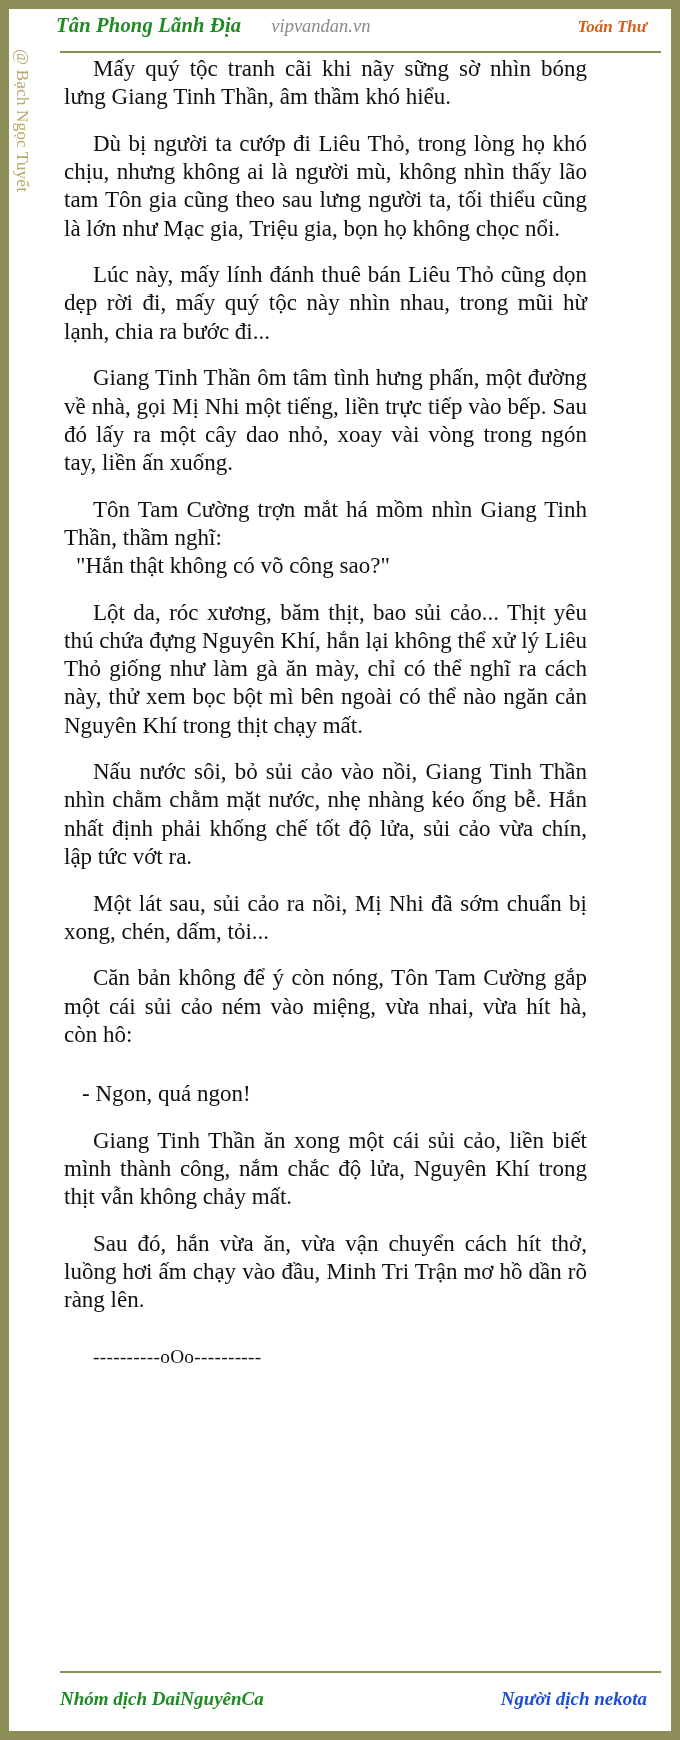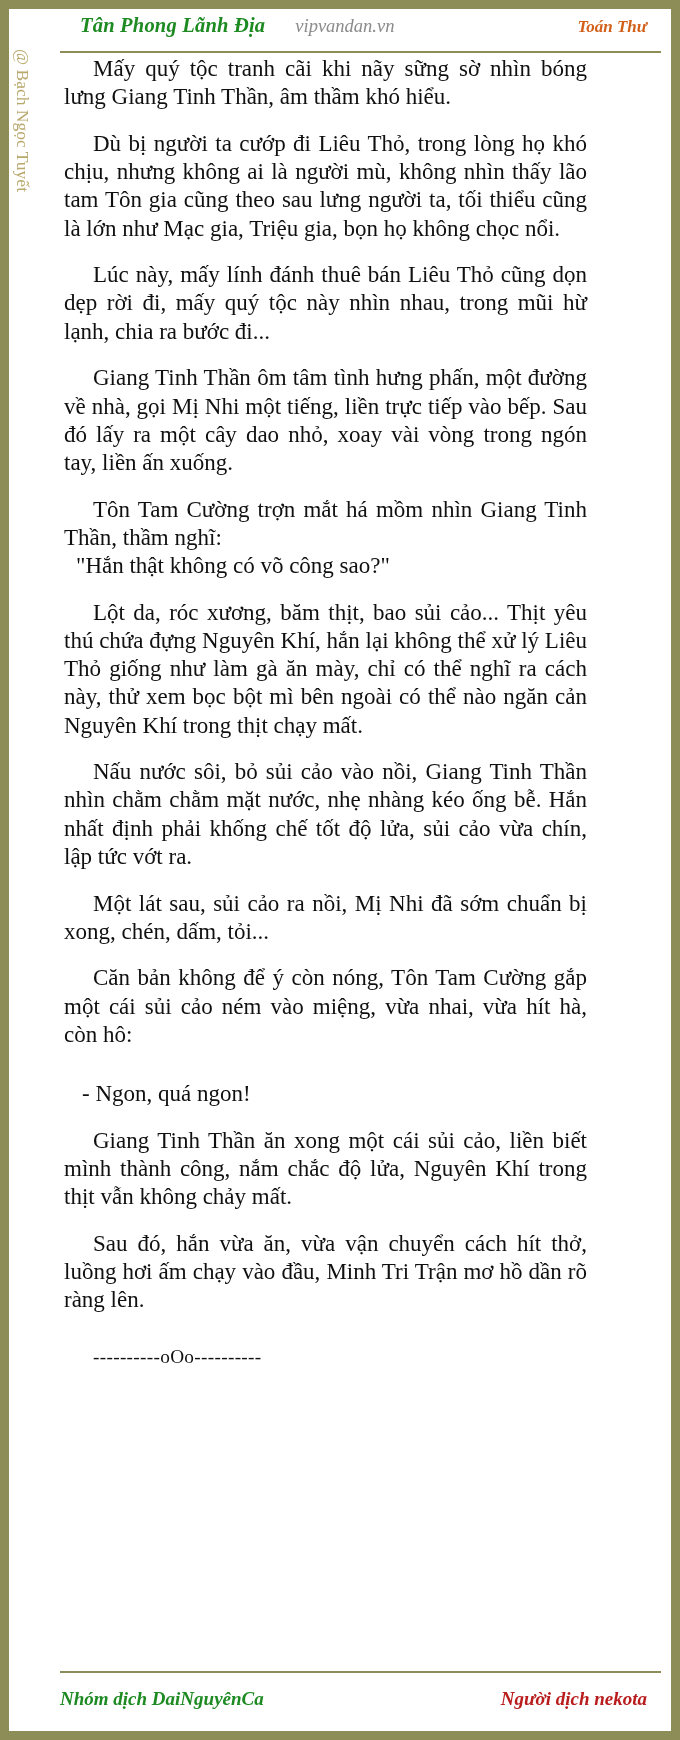--- a/index.html
+++ b/index.html
@@ -46,21 +46,20 @@
     display: flex;
     align-items: baseline;
   }
   .hdr-title {
     font-style: italic;
     font-weight: bold;
     font-size: 20.5px;
     color: #1d8a22;
     letter-spacing: 0.2px;
     white-space: nowrap;
-    margin-left: 24px;
   }
   .hdr-site {
     font-style: italic;
     font-size: 18.5px;
     color: #8b8b8b;
     margin-left: 30px;
     white-space: nowrap;
   }
   .hdr-spacer { flex: 1 1 auto; }
   .hdr-right {
@@ -164,21 +163,21 @@
     font-weight: bold;
     font-size: 19px;
     color: #1d8a22;
     white-space: nowrap;
   }
   .ftr-spacer { flex: 1 1 auto; }
   .ftr-right {
     font-style: italic;
     font-weight: bold;
     font-size: 19px;
-    color: #b91c1c;
+    color: #1d4ed8;
     white-space: nowrap;
     padding-right: 14px;
   }
 </style>
 </head>
 <body>
 
 <div id="page">
   <div id="inner">
 

